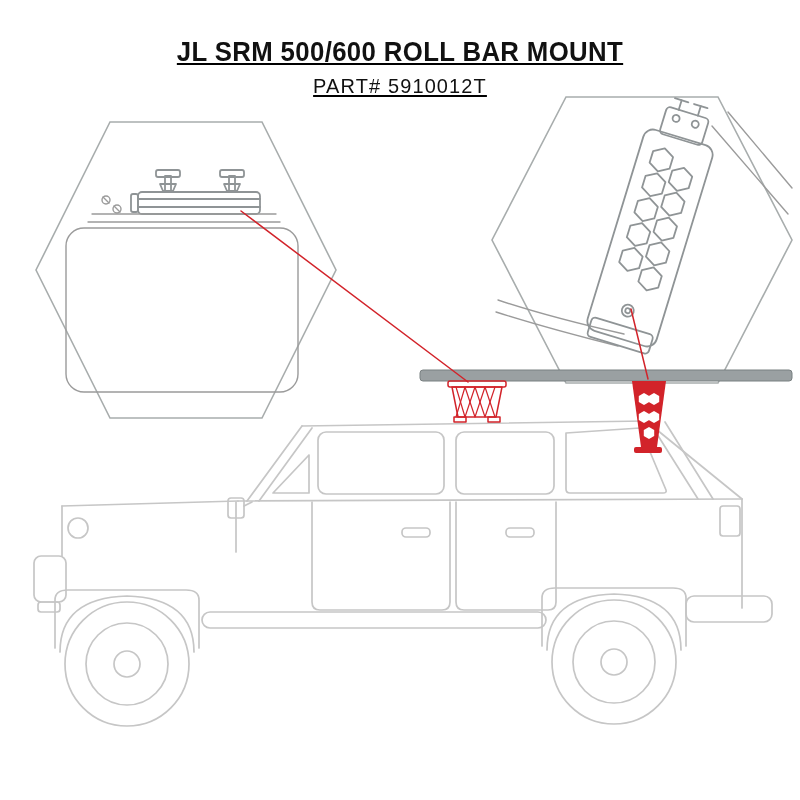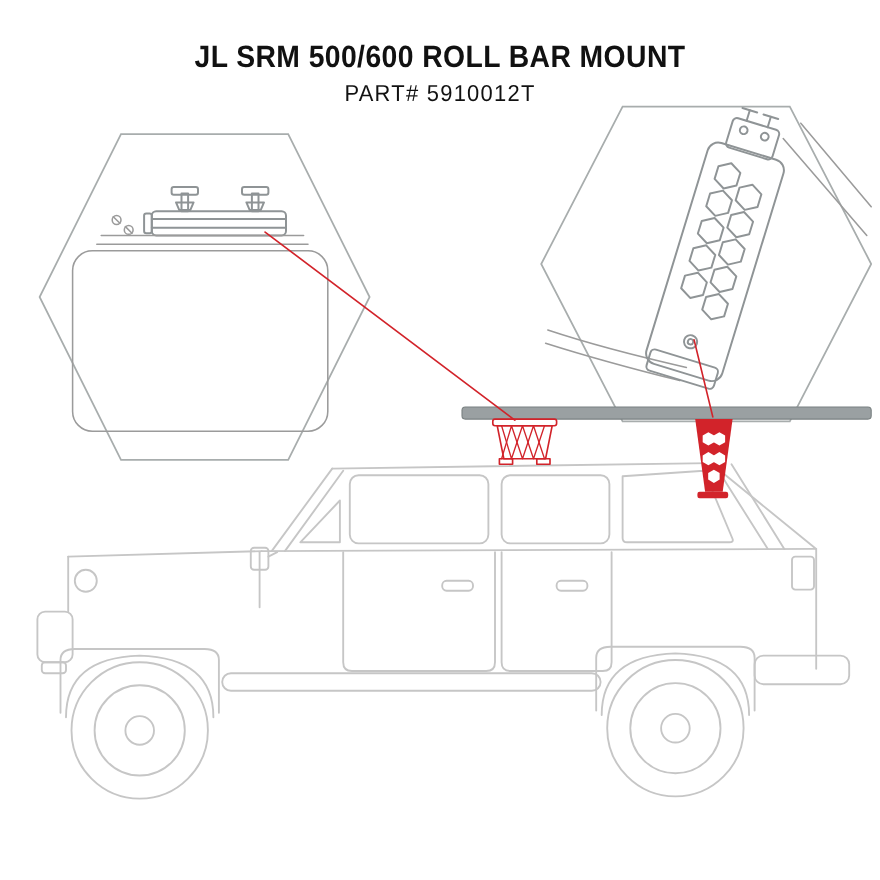--- a/index.html
+++ b/index.html
@@ -12,21 +12,21 @@
     --rack-edge:#798081;
     --text:#111111;
     --bg:#ffffff;
   }
   html,body{margin:0;padding:0;}
   body{background:var(--bg,#fff);}
   .page{
     position:relative;width:800px;height:800px;background:var(--bg,#fff);
     overflow:hidden;font-family:"Liberation Sans", sans-serif;
   }
-  header{position:absolute;top:36px;left:0;width:100%;text-align:center;z-index:2;}
+  header{position:absolute;top:36px;left:0;width:100%;text-align:center;z-index:2;text-decoration:underline;}
   h1{
     margin:0;font-size:28px;font-weight:800;color:var(--text,#111);
     letter-spacing:.4px;transform:scaleX(.92);transform-origin:50% 50%;
   }
   .part{
     margin-top:6px;font-size:21px;font-weight:500;color:var(--text,#111);
     letter-spacing:1.2px;transform:scaleX(.95);transform-origin:50% 50%;
   }
   svg{position:absolute;top:0;left:0;}
   .hex{stroke:var(--hex-outline,#a8adad);fill:none;stroke-width:1.6;}

